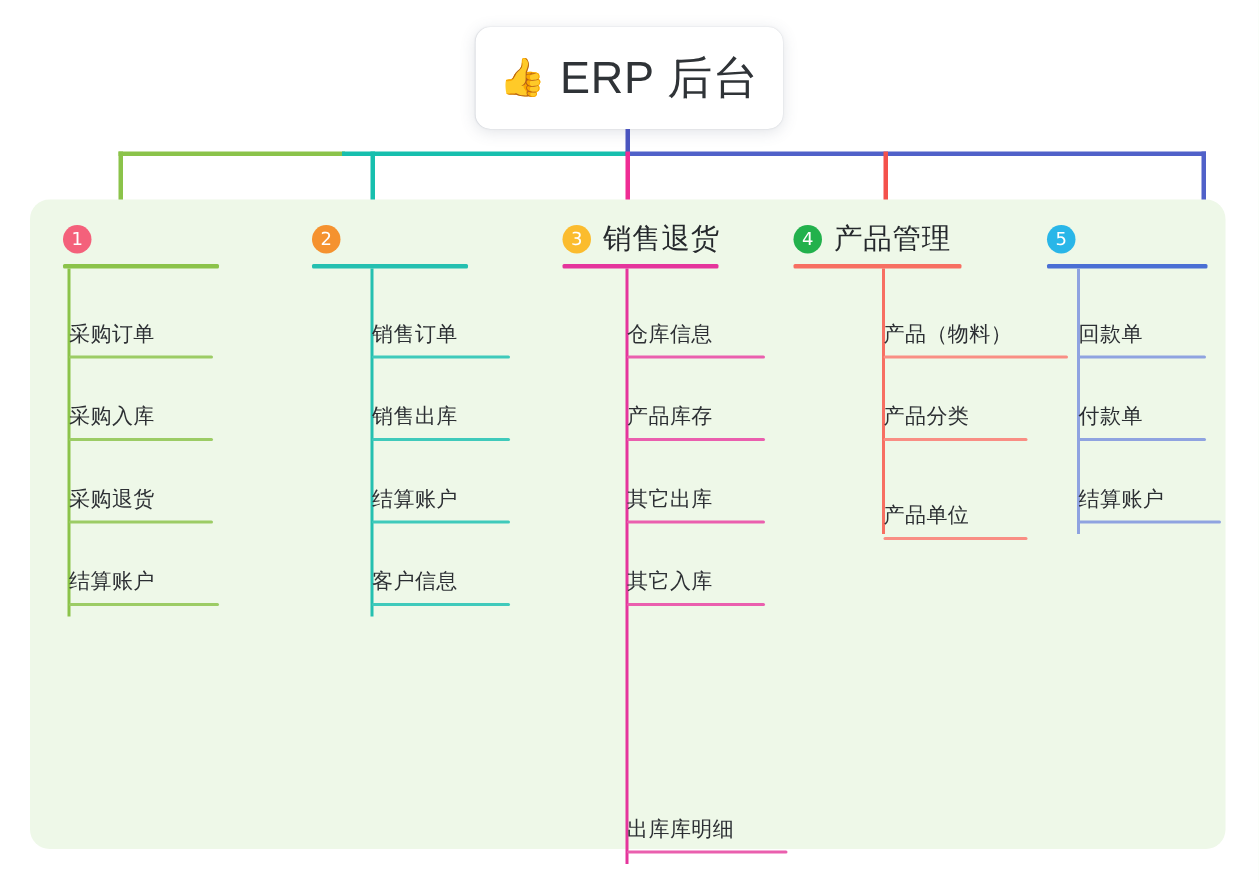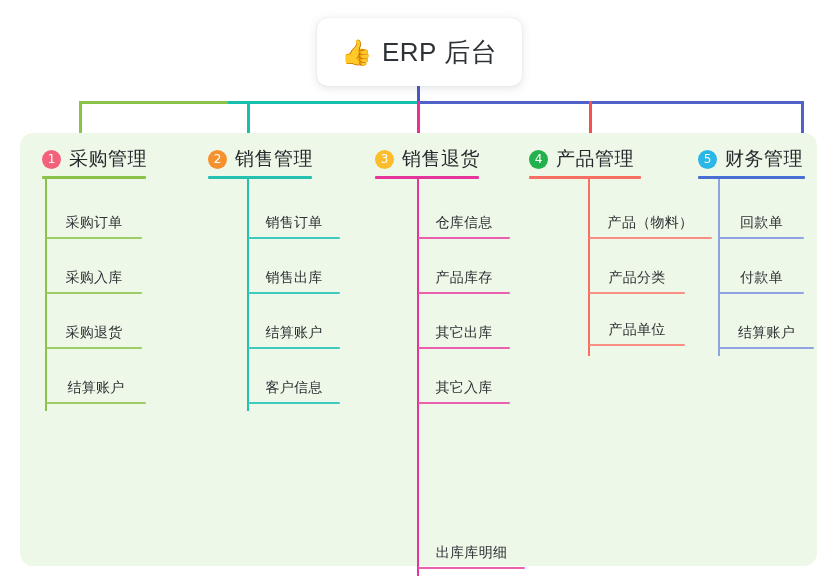--- a/index.html
+++ b/index.html
@@ -31,21 +31,21 @@
     justify-content: center;
     gap: 9px;
     box-sizing: border-box;
   }
   #root-icon {
     font-size: 25px;
     line-height: 1;
     display: inline-block;
   }
   #root-title {
-    font-size: 26px;
+    font-size: 30px;
     color: #2f3337;
     letter-spacing: 0.5px;
     white-space: nowrap;
   }
 
   
   .conn {
     position: absolute;
   }
 
@@ -107,21 +107,20 @@
 
   .leaf {
     position: absolute;
     height: 52px;
   }
   .leaf-text {
     position: absolute;
     left: 0;
     bottom: 7px;
     width: 100%;
-    text-align: center;
     font-size: 14px;
     color: #2c2f33;
     white-space: nowrap;
     letter-spacing: 0.3px;
   }
   .leaf-rule {
     position: absolute;
     left: 0;
     bottom: 0;
     height: 2px;
@@ -149,21 +148,20 @@
 <div class="conn" style="left:247px; top:101px; width:3px; height:44px; background:#17bfae;"></div>
 <div class="conn" style="left:417px; top:101px; width:3px; height:44px; background:#ef2d94;"></div>
 <div class="conn" style="left:589px; top:101px; width:3px; height:44px; background:#f4514c;"></div>
 <div class="conn" style="left:801px; top:101px; width:3px; height:44px; background:#5061c9;"></div>
 
 <div id="panel"></div>
 
 <div class="column" style="left:42px; width:145px;">
   <div class="col-head">
     <span class="badge" style="background:#f4617b;">1</span>
-    <span class="col-title">采购管理</span>
   </div>
   <div class="col-rule" style="width:104px; background:#8bc34a;"></div>
   <div class="spine" style="left:3px; height:232px; background:#8bc34a;"></div>
 
   <div class="leaf" style="left:4px; top:45px; width:96px;">
     <span class="leaf-text">采购订单</span>
     <div class="leaf-rule" style="background:#9ccc65;"></div>
   </div>
   <div class="leaf" style="left:4px; top:100px; width:96px;">
     <span class="leaf-text">采购入库</span>
@@ -175,21 +173,20 @@
   </div>
   <div class="leaf" style="left:4px; top:210px; width:100px;">
     <span class="leaf-text">结算账户</span>
     <div class="leaf-rule" style="background:#9ccc65;"></div>
   </div>
 </div>
 
 <div class="column" style="left:208px; width:145px;">
   <div class="col-head">
     <span class="badge" style="background:#f5922f;">2</span>
-    <span class="col-title">销售管理</span>
   </div>
   <div class="col-rule" style="width:104px; background:#24c0b0;"></div>
   <div class="spine" style="left:39px; height:232px; background:#24c0b0;"></div>
 
   <div class="leaf" style="left:40px; top:45px; width:92px;">
     <span class="leaf-text">销售订单</span>
     <div class="leaf-rule" style="background:#3fcabb;"></div>
   </div>
   <div class="leaf" style="left:40px; top:100px; width:92px;">
     <span class="leaf-text">销售出库</span>
@@ -244,30 +241,29 @@
   <div class="spine" style="left:59px; height:177px; background:#f76f62;"></div>
 
   <div class="leaf" style="left:60px; top:45px; width:123px;">
     <span class="leaf-text">产品（物料）</span>
     <div class="leaf-rule" style="background:#f98e84;"></div>
   </div>
   <div class="leaf" style="left:60px; top:100px; width:96px;">
     <span class="leaf-text">产品分类</span>
     <div class="leaf-rule" style="background:#f98e84;"></div>
   </div>
-  <div class="leaf" style="left:60px; top:152px; width:96px;">
+  <div class="leaf" style="left:60px; top:166px; width:96px;">
     <span class="leaf-text">产品单位</span>
     <div class="leaf-rule" style="background:#f98e84;"></div>
   </div>
 </div>
 
 <div class="column" style="left:698px; width:140px;">
   <div class="col-head">
     <span class="badge" style="background:#29b6e8;">5</span>
-    <span class="col-title">财务管理</span>
   </div>
   <div class="col-rule" style="width:107px; background:#4a6fd4;"></div>
   <div class="spine" style="left:20px; height:177px; background:#8fa3e0;"></div>
 
   <div class="leaf" style="left:21px; top:45px; width:85px;">
     <span class="leaf-text">回款单</span>
     <div class="leaf-rule" style="background:#8fa3e0;"></div>
   </div>
   <div class="leaf" style="left:21px; top:100px; width:85px;">
     <span class="leaf-text">付款单</span>

